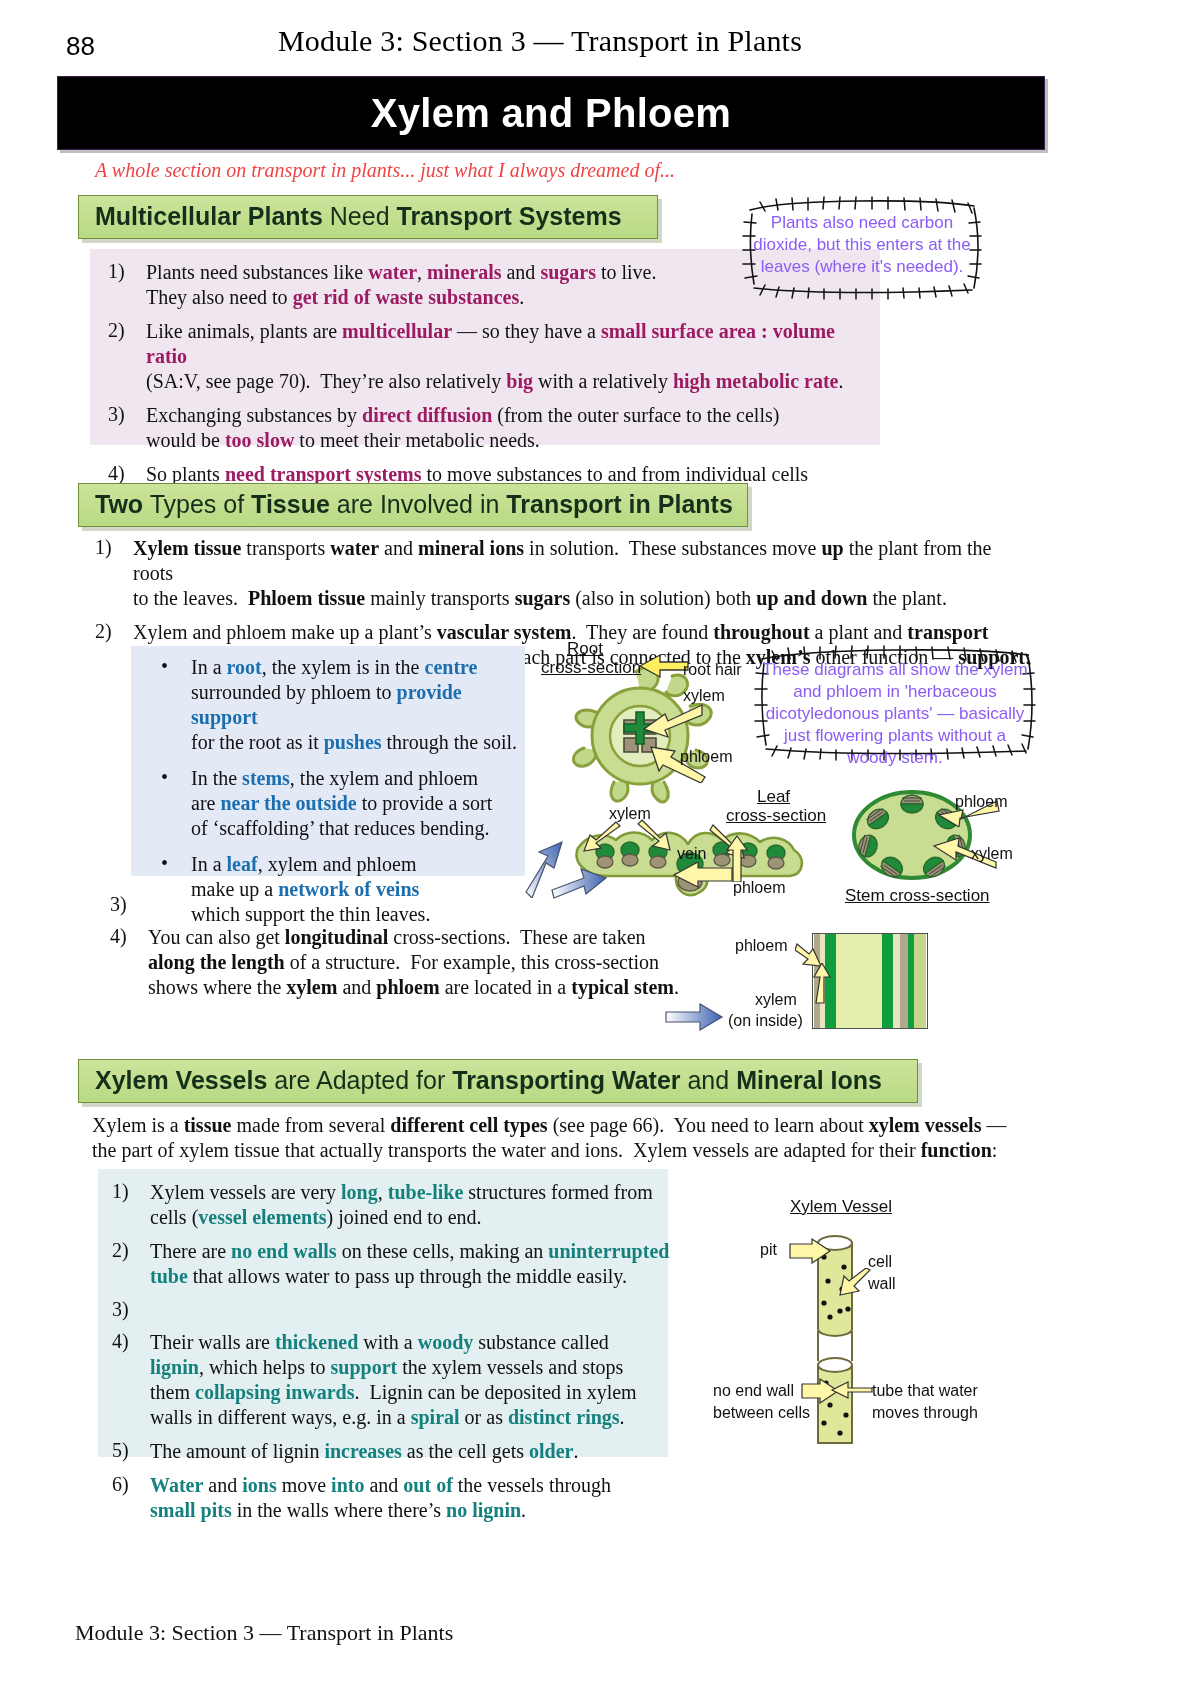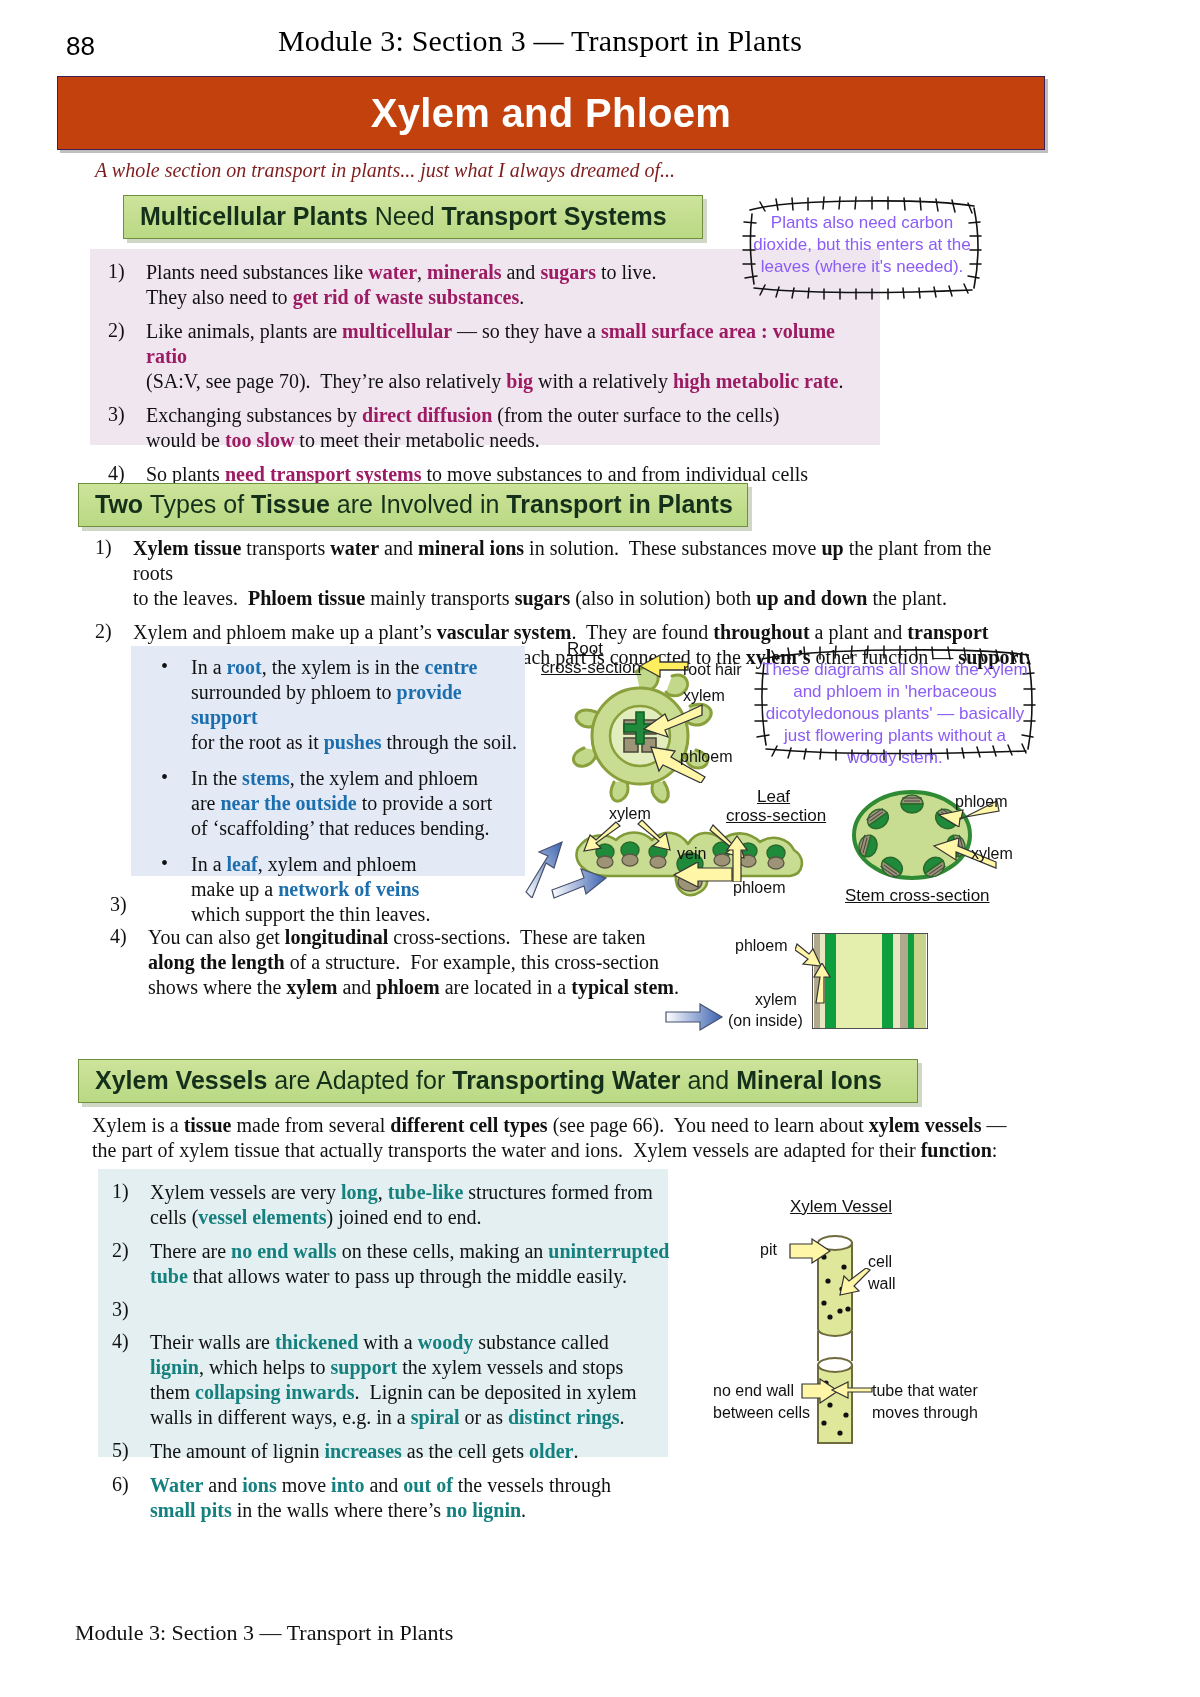--- a/index.html
+++ b/index.html
@@ -21,32 +21,32 @@
   }
   .running-head{
     position:absolute; left:0; top:24px; width:1200px;
     text-align:center; font-size:30px; color:#000;
     font-family:"Liberation Serif", serif;
     letter-spacing:.2px;
     padding-right:120px; box-sizing:border-box;
   }
   .title-bar{
     position:absolute; left:57px; top:76px; width:986px; height:72px;
-    background:#c2410c; border:1px solid #3c1f54;
+    background:#000000; border:1px solid #3c1f54;
     box-shadow:3px 3px 0 rgba(0,0,0,.25);
   }
   .title-bar span{
     display:block; text-align:center; line-height:72px;
     color:#ffffff; font-size:40px; font-weight:bold;
     font-family:"Liberation Sans", sans-serif;
     letter-spacing:.3px;
   }
   .intro-quip{
     position:absolute; left:95px; top:159px;
-    font-style:italic; font-size:20px; color:#7f1d1d;
+    font-style:italic; font-size:20px; color:#ef4444;
   }
 
   
   .green-head{
     position:absolute;
     background:linear-gradient(#cde39b,#b9d983);
     border:1px solid #6f8f3e;
     box-shadow:4px 4px 0 rgba(120,140,90,.35);
     box-sizing:border-box;
     padding:6px 14px 7px 16px;
@@ -116,21 +116,21 @@
 
 <div class="page">
 
   <div class="pagenum">88</div>
   <div class="running-head">Module 3: Section 3 — Transport in Plants</div>
   <div class="title-bar">
     <span>Xylem and Phloem</span>
   </div>
   <div class="intro-quip">A whole section on transport in plants... just what I always dreamed of...</div>
 
-  <div class="green-head" style="left:78px; top:195px; width:580px;margin-left:45px;">
+  <div class="green-head" style="left:78px; top:195px; width:580px;">
     <b>Multicellular Plants</b> <span class="lt">Need</span> <b>Transport Systems</b>
   </div>
 
   <div class="pink-box" style="left:90px; top:249px; width:790px; height:196px;"></div>
 
   <div class="nlist" style="left:108px; top:260px; width:760px;">
     <div class="row">
       <div class="num">1)</div>
       <div class="txt">Plants need substances like <b class="m">water</b>, <b class="m">minerals</b> and <b class="m">sugars</b> to live.<br>They also need to <b class="m">get rid of waste substances</b>.</div>
     </div>

